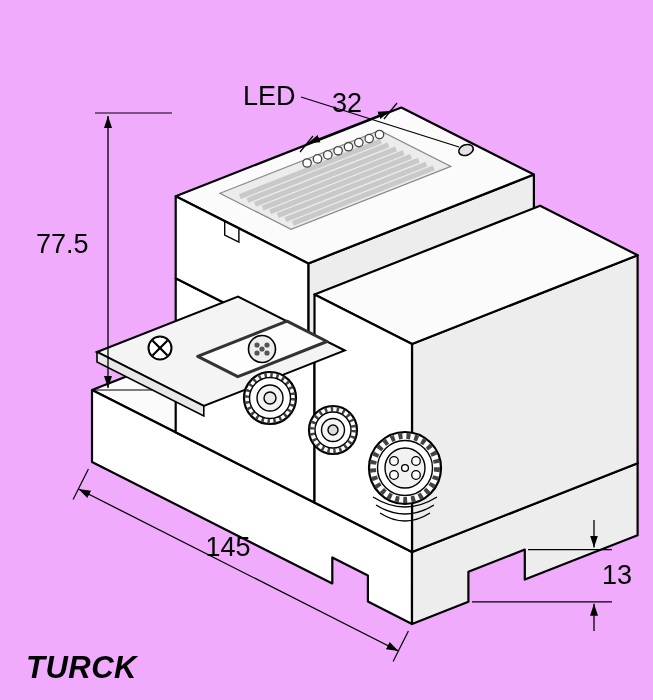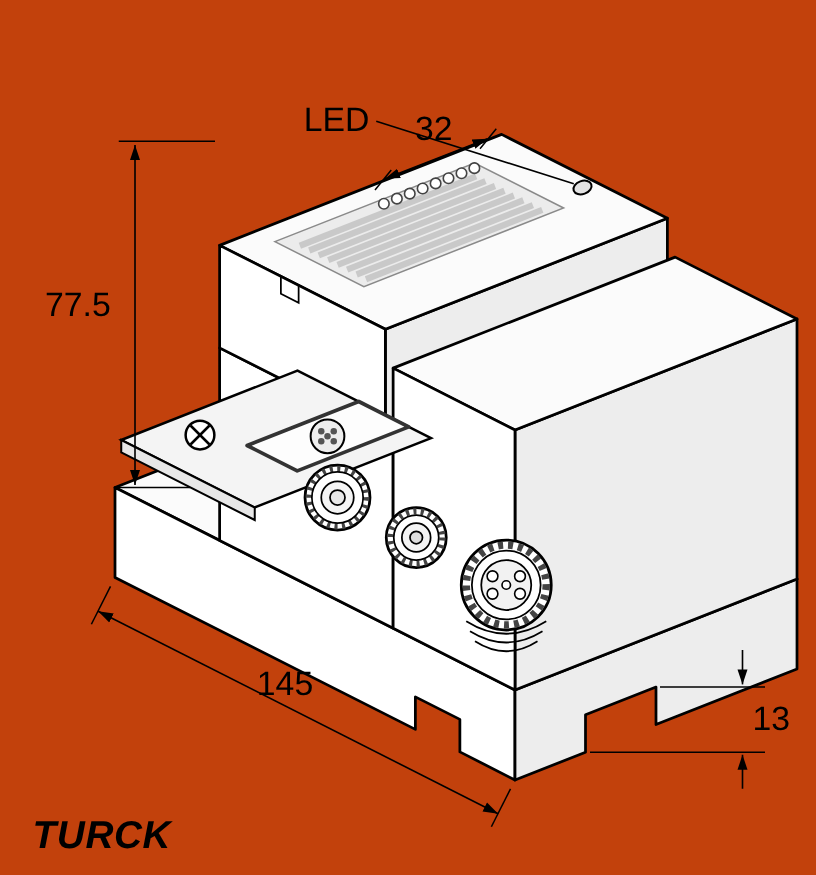--- a/index.html
+++ b/index.html
@@ -1,16 +1,16 @@
 <!DOCTYPE html>
 <html><head>
 <meta charset="utf-8">
 <style>
   html,body{margin:0;padding:0;background:#ffffff;}
-  .stage{width:653px;height:700px;position:relative;background:#c2410c;overflow:hidden;}
+  .stage{width:653px;height:700px;position:relative;background:#f0abfc;overflow:hidden;}
   svg{display:block;}
   .dim-text{font-family:"Liberation Sans",sans-serif;font-size:27px;fill:#000;}
   .logo-text{font-family:"Liberation Sans",sans-serif;font-size:31px;font-weight:bold;font-style:italic;letter-spacing:.5px;fill:#000;}
   .outline{fill:#ffffff;stroke:#000;stroke-width:2.2;stroke-linejoin:round;}
   .face-top{fill:#fbfbfb;stroke:#000;stroke-width:2.2;stroke-linejoin:round;}
   .face-side{fill:#ededed;stroke:#000;stroke-width:2.2;stroke-linejoin:round;}
   .detail{fill:none;stroke:#000;stroke-width:1.4;}
   .dimline{stroke:#000;stroke-width:1.3;fill:none;}
   .extline{stroke:#000;stroke-width:1.2;fill:none;}
 </style>

